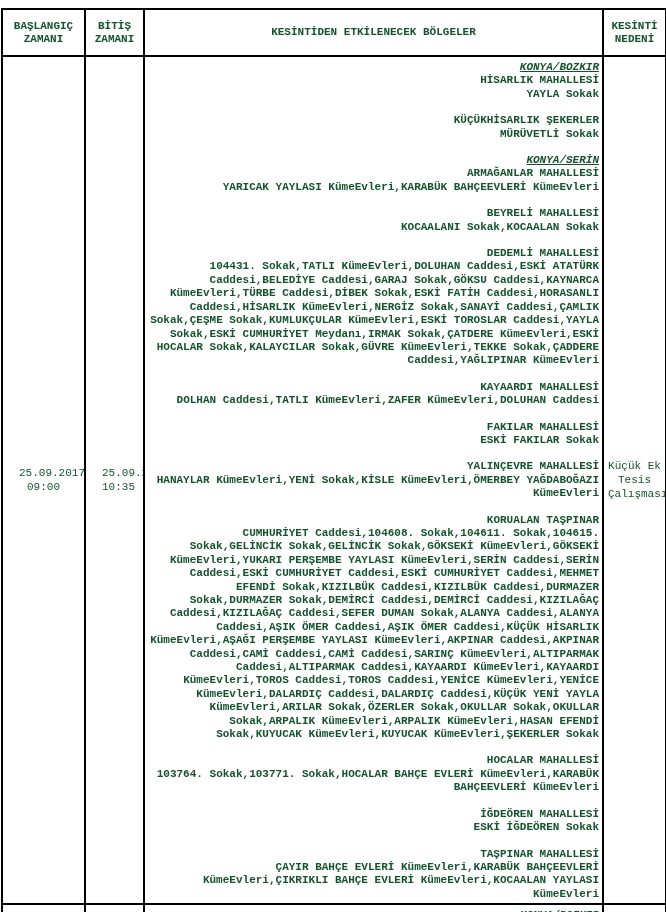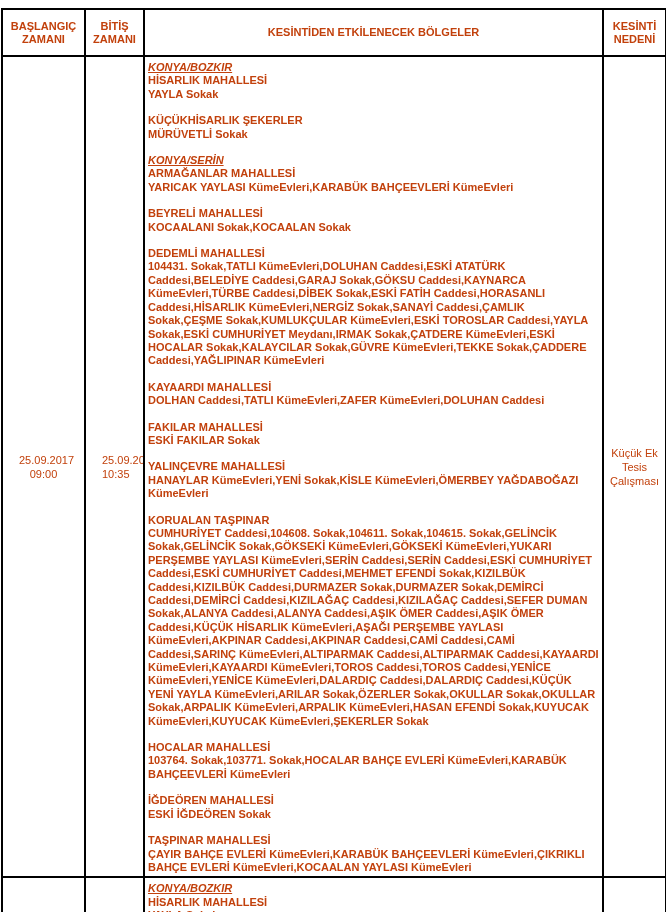--- a/index.html
+++ b/index.html
@@ -1,19 +1,19 @@
 <!DOCTYPE html>
 <html lang="tr"><head>
 <meta charset="utf-8">
 <style>
   html,body{margin:0;padding:0;background:#ffffff;}
   .page{
     width:666px;height:912px;overflow:hidden;position:relative;
-    background:#ffffff;color:#c2410c;
-    font-family:Liberation Sans, sans-serif;
+    background:#ffffff;color:#14532d;
+    font-family:Liberation Mono, monospace;
   }
   table.outage{
     border-collapse:collapse;
     table-layout:fixed;
     width:664px;
     margin:8px 0 0 1px;
   }
   table.outage th, table.outage td{
     border:2px solid #000000;
     overflow:hidden;
@@ -22,21 +22,21 @@
   th.hdr{
     font-size:11px;font-weight:bold;line-height:13px;
     text-align:center;vertical-align:middle;padding:2px;
   }
   tbody tr.row-main{height:807px;}
   td.time-cell{
     vertical-align:middle;text-align:center;
     font-size:11px;font-weight:normal;line-height:14px;padding:16px;
   }
   td.regions-cell{
-    vertical-align:top;text-align:left;
+    vertical-align:top;text-align:right;
     font-size:11px;font-weight:bold;line-height:13.4px;
     padding:4px 3px 2px 3px;
   }
   td.reason-cell{
     vertical-align:middle;text-align:center;
     font-size:11px;font-weight:normal;line-height:14px;padding:2px 4px;
   }
   .section{margin-bottom:13px;}
   .section:last-child{margin-bottom:0;}
   .city{font-weight:bold;font-style:italic;text-decoration:underline;}

